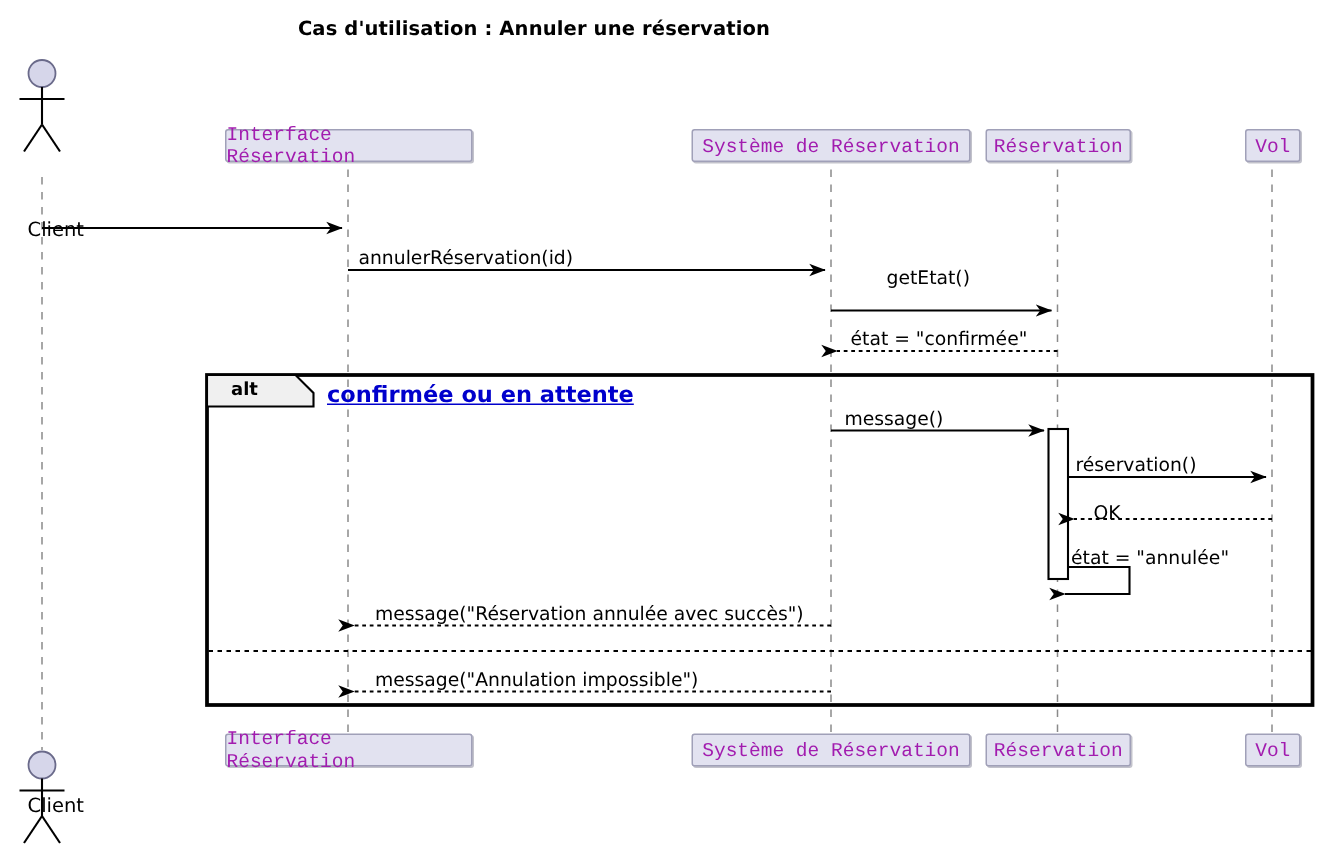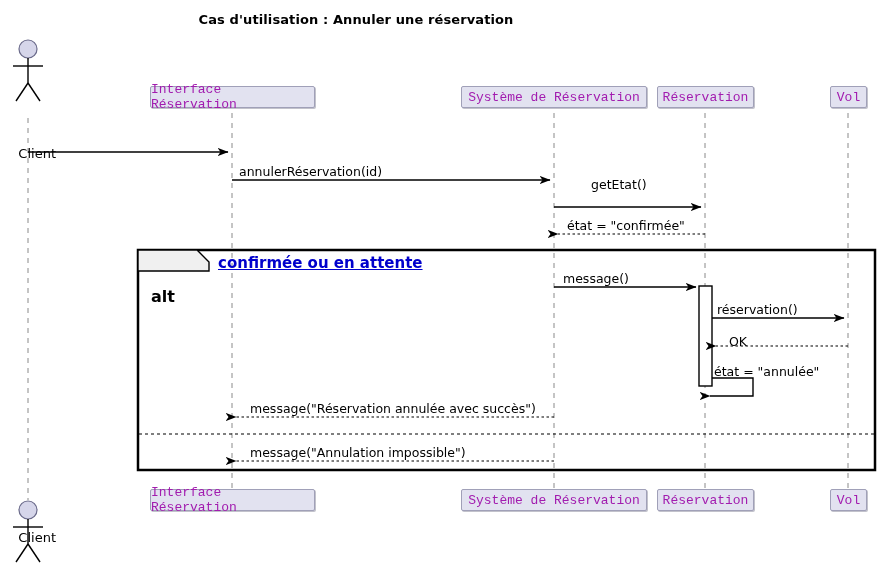--- a/index.html
+++ b/index.html
@@ -57,26 +57,25 @@
     margin-top: 45px;
   }
   .msg-label {
     position: absolute;
     font-size: 12.5px;
     color: #000000;
     white-space: nowrap;
   }
   .frag-op {
     position: absolute;
-    font-size: 16px;
+    font-size: 12px;
     font-weight: bold;
     color: #000000;
     text-align: center;
     width: 46px;
-    margin-top: 35px;
   }
   .guard {
     position: absolute;
     font-size: 15px;
     font-weight: bold;
     color: #0000CC;
     text-decoration: underline;
     white-space: nowrap;
   }
 </style>

